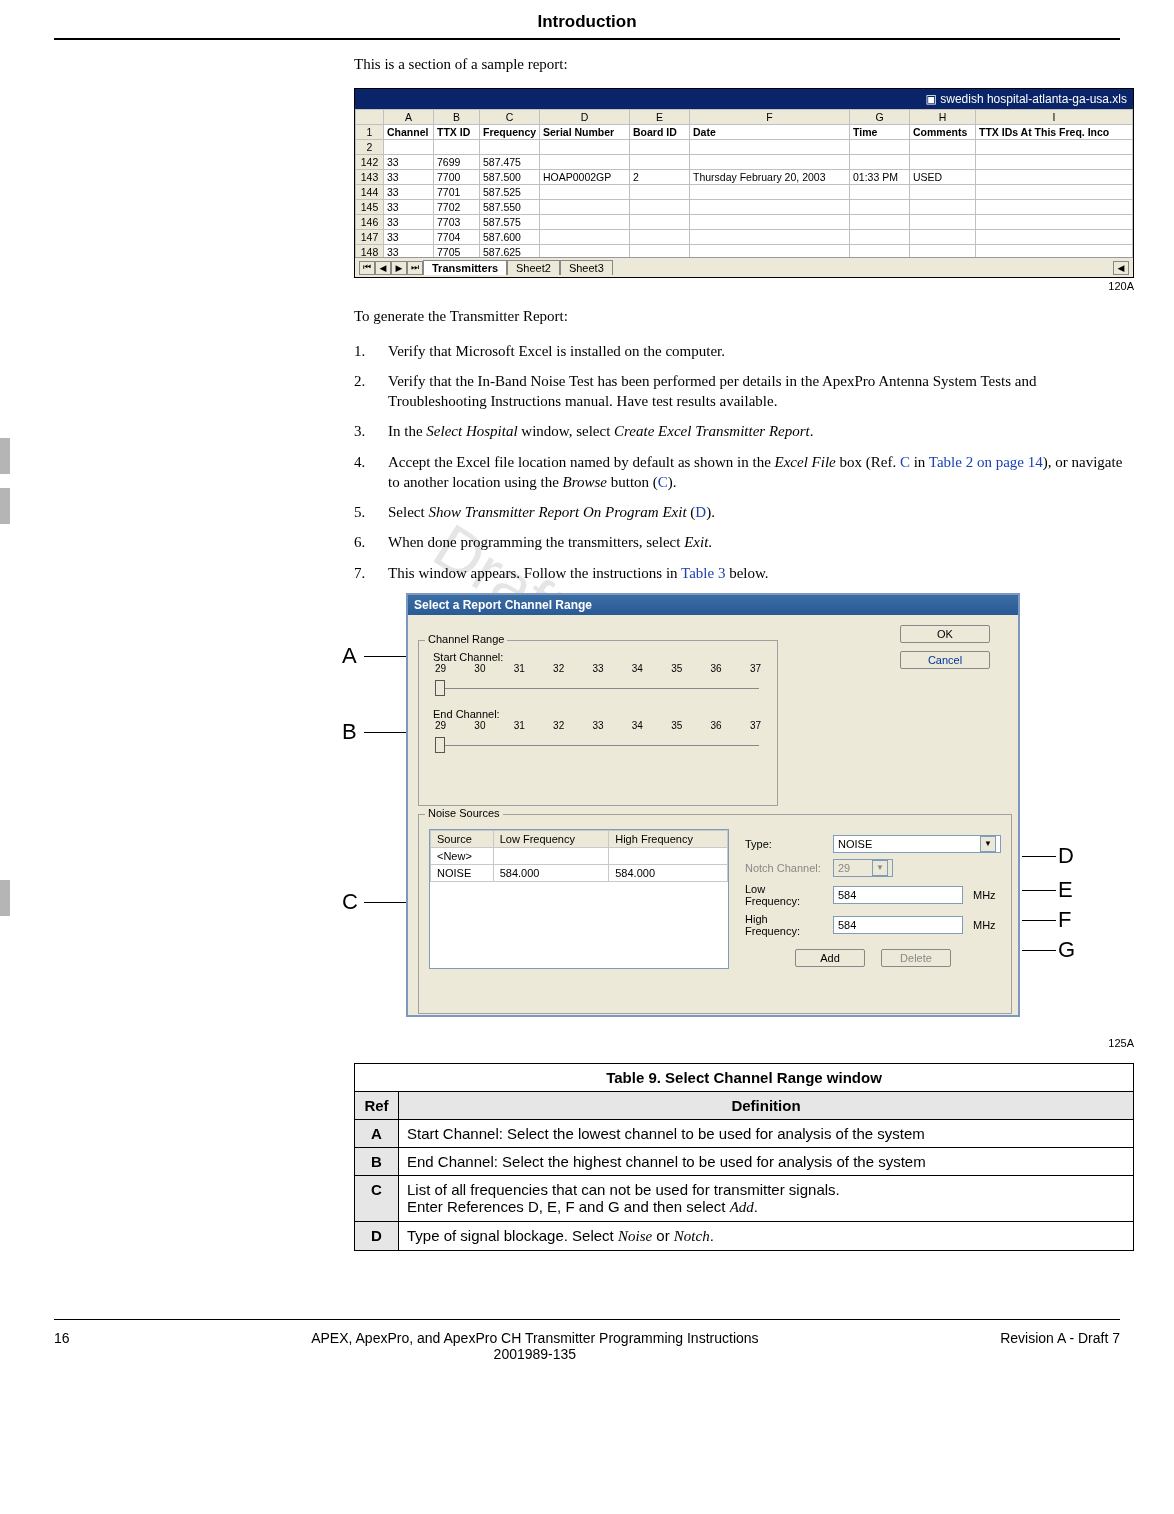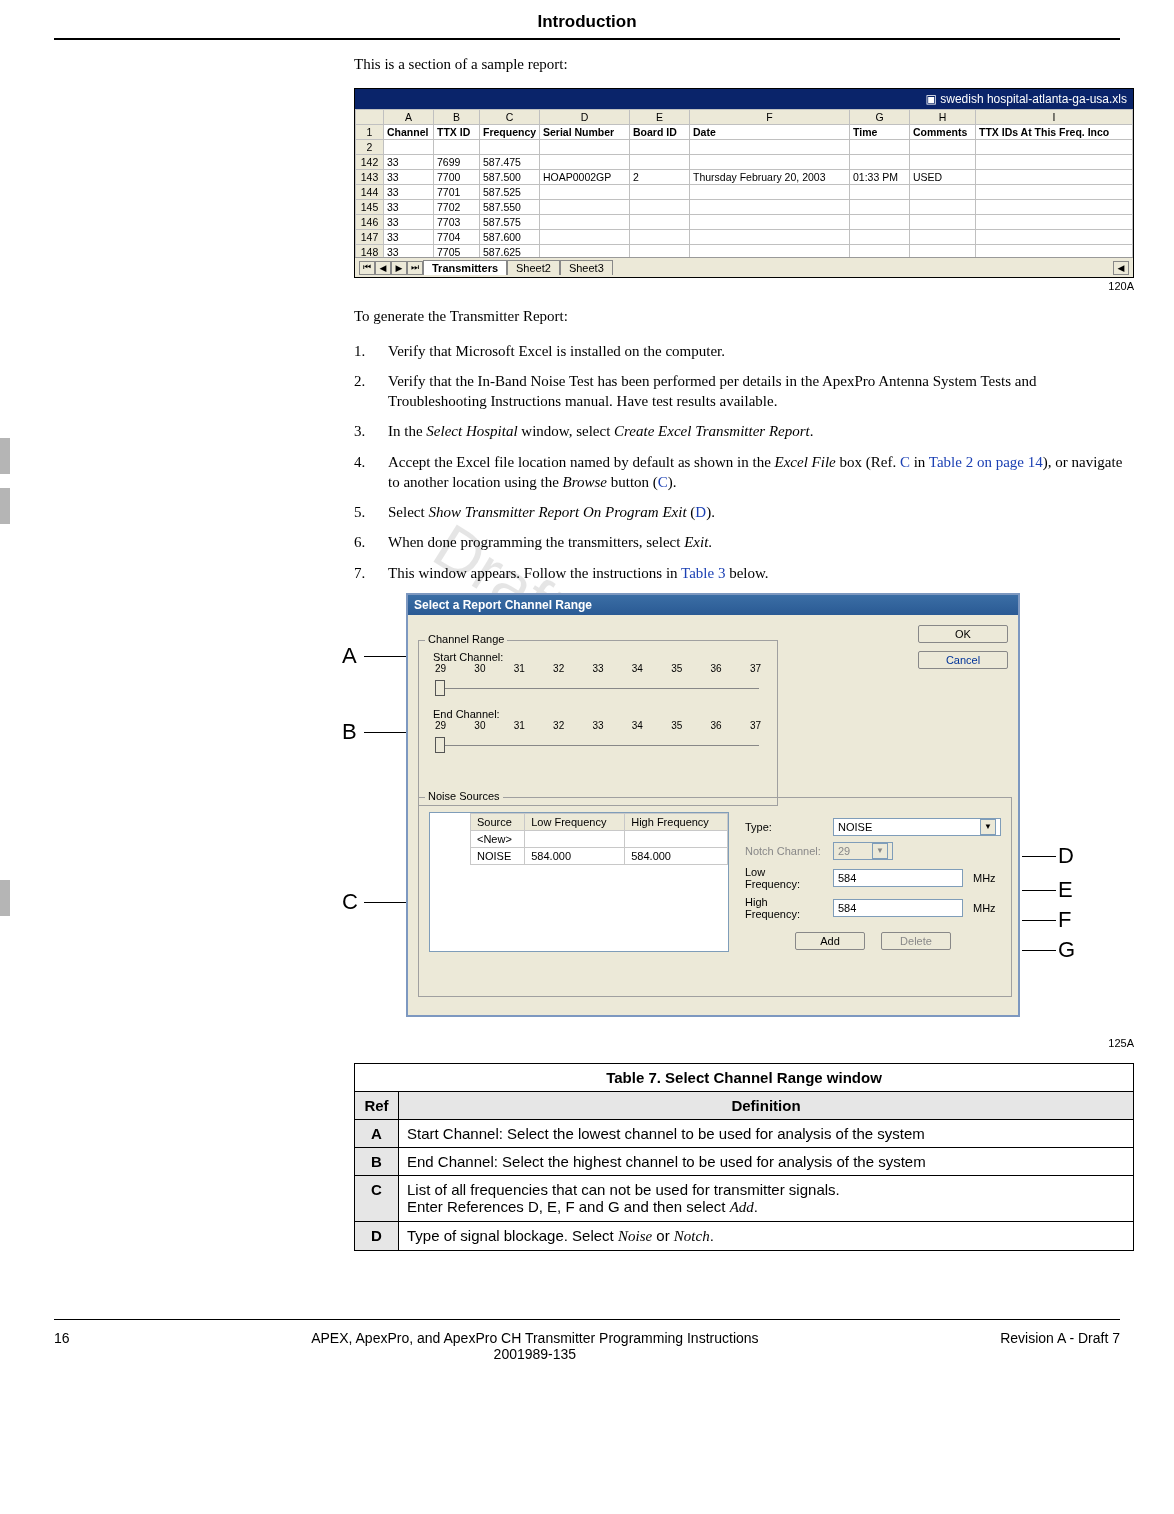--- a/index.html
+++ b/index.html
@@ -304,29 +304,29 @@
                 <span>36</span>
                 <span>37</span>
               </div>
             <div class="slider-track">
                 <div class="line"></div>
                 <div class="thumb" style="left:2px;"></div>
               </div>
           </div>
         </div>
 
-        <div style="position:absolute; right:10px; top:30px;">
+        <div style="position:absolute; right:28px; top:30px;">
           <div class="winbtn">OK</div>
           <div style="height:8px;"></div>
           <div class="winbtn" style="color:#003399;">Cancel</div>
         </div>
 
-        <div class="groupbox" style="left:10px; top:202px; width:594px; height:200px;">
+        <div class="groupbox" style="left:10px; top:219px; width:594px; height:200px;">
           <div class="legend">Noise Sources</div>
-          <div style="position:absolute; left:10px; top:14px; width:300px; height:140px; border:1px solid #7f9db9; background:#fff; overflow:hidden;padding-left:40px;">
+          <div style="position:absolute; left:10px; top:14px; width:300px; height:140px; border:1px solid #7f9db9; background:#fff; overflow:hidden;">
             <table class="ns-table">
               <tbody>
                   <tr>
                 <th>Source</th>
                 <th>Low Frequency</th>
                 <th>High Frequency</th>
               </tr>
               </tbody>
                 <tbody id="ns-rows">
                   <tr>
@@ -379,21 +379,21 @@
             </div>
           </div>
         </div>
       </div>
     </div>
     <div class="fig-label">125A</div>
 
     <table class="table3">
       <tbody>
           <tr class="title-row">
-            <th colspan="2">Table 7. Select Channel Range window</th>
+            <th colspan="2">Table 9. Select Channel Range window</th>
           </tr>
       <tr class="hdr-row">
         <th>Ref</th>
         <th style="text-align:center;">Definition</th>
       </tr>
       </tbody>
         <tbody id="t3-rows">
           <tr>
             <td class="ref">A</td>
             <td class="def">Start Channel: Select the lowest channel to be used for analysis of the system</td>

